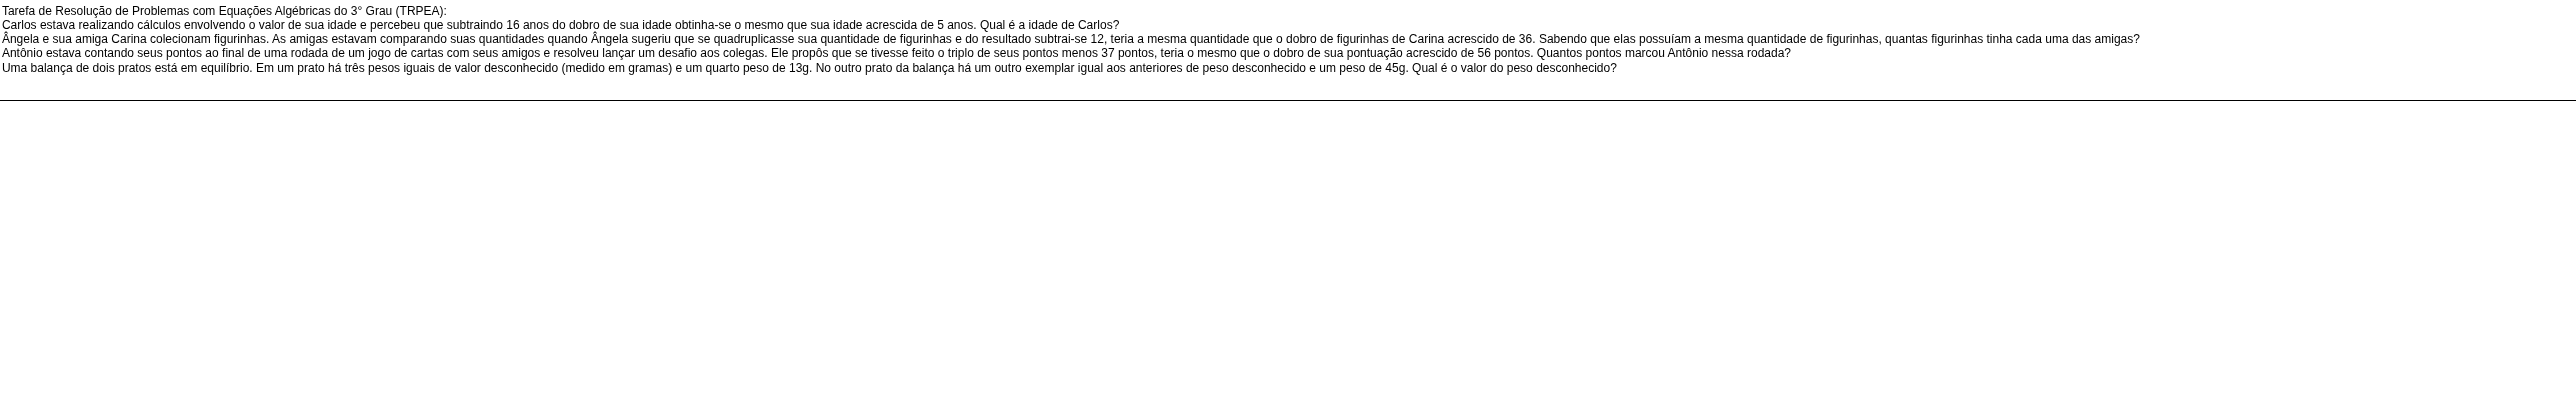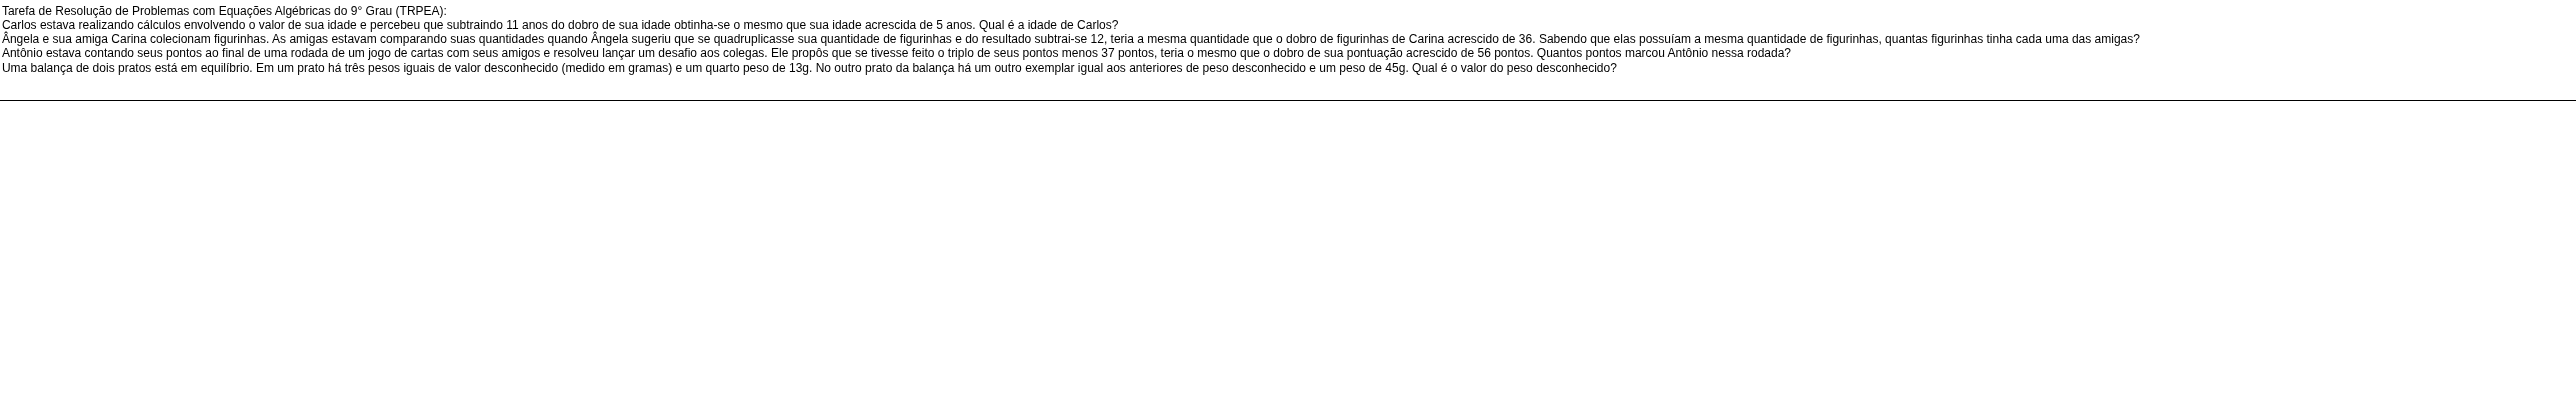--- a/index.html
+++ b/index.html
@@ -43,24 +43,24 @@
     width: 2576px;
     height: 0.9px;
     background: #000000;
   }
 </style>
 </head>
 <body>
 
 <div class="page">
 
-  <div class="doc-title">Tarefa de Resolução de Problemas com Equações Algébricas do 9° Grau (TRPEA):</div>
+  <div class="doc-title">Tarefa de Resolução de Problemas com Equações Algébricas do 3° Grau (TRPEA):</div>
 
   <ul class="problem-list">
-    <li class="problem-item">Carlos estava realizando cálculos envolvendo o valor de sua idade e percebeu que subtraindo 11 anos do dobro de sua idade obtinha-se o mesmo que sua idade acrescida de 5 anos. Qual é a idade de Carlos?</li>
+    <li class="problem-item">Carlos estava realizando cálculos envolvendo o valor de sua idade e percebeu que subtraindo 16 anos do dobro de sua idade obtinha-se o mesmo que sua idade acrescida de 5 anos. Qual é a idade de Carlos?</li>
     <li class="problem-item">Ângela e sua amiga Carina colecionam figurinhas. As amigas estavam comparando suas quantidades quando Ângela sugeriu que se quadruplicasse sua quantidade de figurinhas e do resultado subtrai-se 12, teria a mesma quantidade que o dobro de figurinhas de Carina acrescido de 36. Sabendo que elas possuíam a mesma quantidade de figurinhas, quantas figurinhas tinha cada uma das amigas?</li>
     <li class="problem-item">Antônio estava contando seus pontos ao final de uma rodada de um jogo de cartas com seus amigos e resolveu lançar um desafio aos colegas. Ele propôs que se tivesse feito o triplo de seus pontos menos 37 pontos, teria o mesmo que o dobro de sua pontuação acrescido de 56 pontos. Quantos pontos marcou Antônio nessa rodada?</li>
     <li class="problem-item">Uma balança de dois pratos está em equilíbrio. Em um prato há três pesos iguais de valor desconhecido (medido em gramas) e um quarto peso de 13g. No outro prato da balança há um outro exemplar igual aos anteriores de peso desconhecido e um peso de 45g. Qual é o valor do peso desconhecido?</li>
   </ul>
 
   <div class="rule"></div>
 
 </div>
 
 

